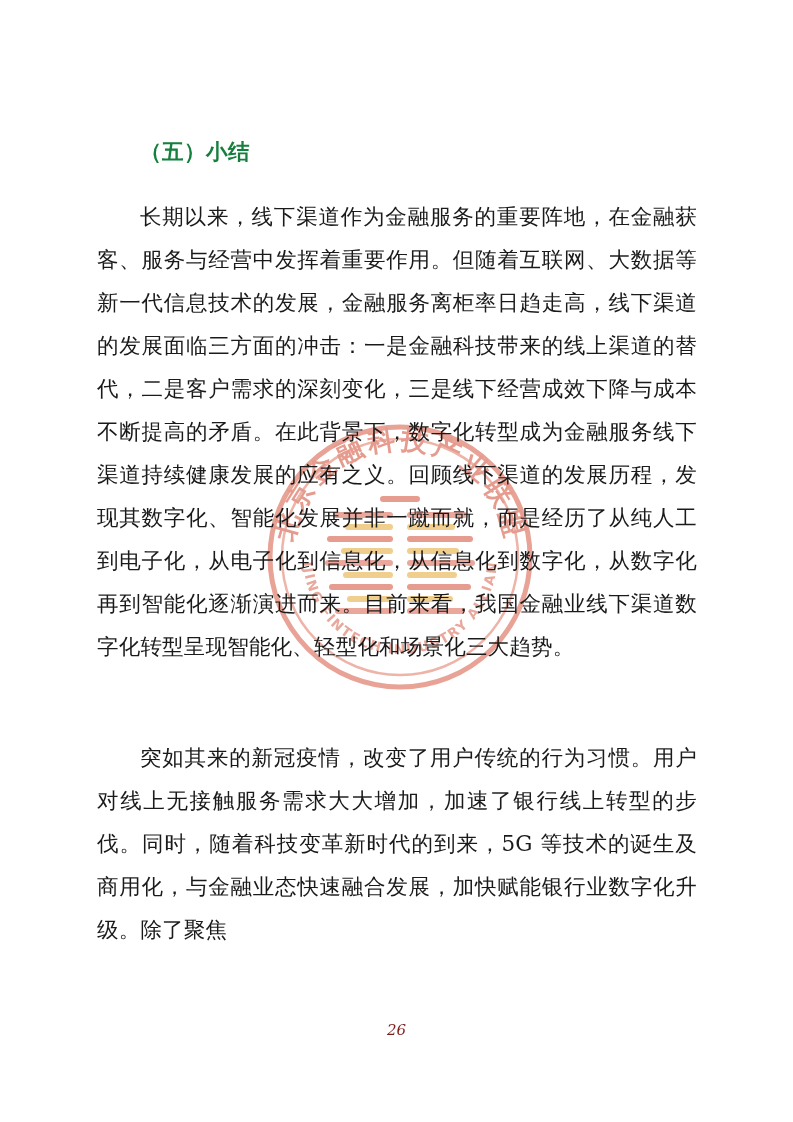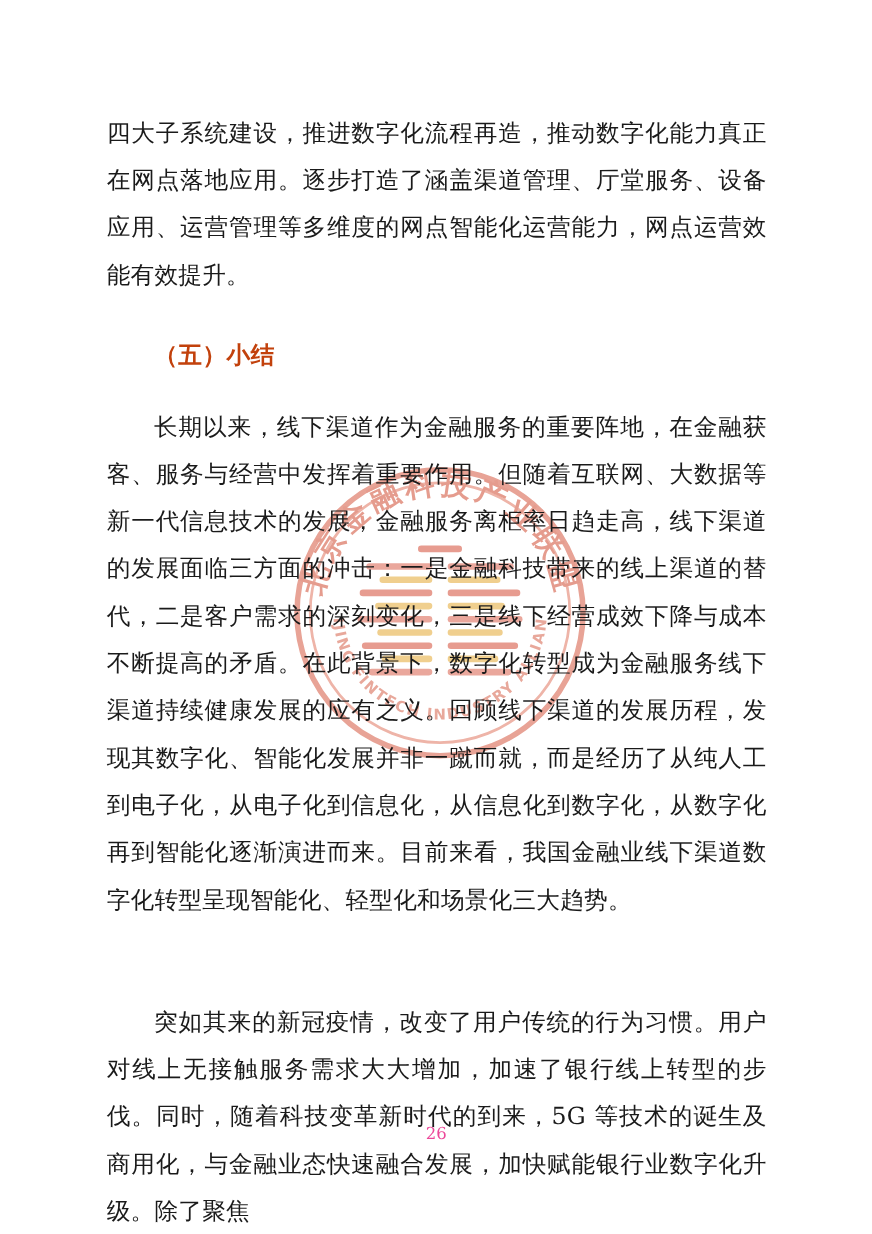--- a/index.html
+++ b/index.html
@@ -47,44 +47,45 @@
     letter-spacing: 0.2px;
     margin: 0;
     text-indent: 2em;
     font-family: "DejaVu Serif", "Liberation Serif", serif;
     font-weight: 400;
   }
   .para.noindent { text-indent: 0; }
   .heading {
     font-size: 21.5px;
     line-height: 43px;
-    color: #c2410c;
+    color: #15803d;
     font-weight: bold;
     margin: 0;
     text-indent: 2em;
     font-family: "DejaVu Sans", "Liberation Sans", sans-serif;
     letter-spacing: 0.5px;
   }
   .heading .tabgap { display: inline-block; width: 34px; }
 
   .gap-sm { height: 22px; }
   .gap-md { height: 30px; }
   .gap-lg { height: 46px; }
 
   
   .page-number {
     position: absolute;
     left: 0;
     top: 1021px;
     width: 793px;
     text-align: center;
     font-size: 15px;
-    color: #ec4899;
+    color: #7f1d1d;
     font-family: "DejaVu Serif", "Liberation Serif", serif;
     z-index: 2;
+    font-style: italic;
   }
 </style>
 </head>
 <body>
 
 <div class="page">
 
   <div class="watermark">
     <svg viewBox="0 0 266 266" xmlns="http://www.w3.org/2000/svg">
       <defs>
@@ -133,21 +134,20 @@
         <rect x="140" y="172" width="46" height="6" rx="3" fill="#f0cf8e"></rect>
 
         <rect x="68" y="184" width="58" height="6" rx="3" fill="#eaa79c"></rect>
         <rect x="140" y="184" width="58" height="6" rx="3" fill="#eaa79c"></rect>
       </g>
     </svg>
   </div>
 
   <div class="content">
 
-    <p class="para noindent">四大子系统建设，推进数字化流程再造，推动数字化能力真正在网点落地应用。逐步打造了涵盖渠道管理、厅堂服务、设备应用、运营管理等多维度的网点智能化运营能力，网点运营效能有效提升。</p>
 
     <div class="gap-md"></div>
 
     <p class="heading">（五）小结</p>
 
     <div class="gap-sm"></div>
 
     <p class="para">长期以来，线下渠道作为金融服务的重要阵地，在金融获客、服务与经营中发挥着重要作用。但随着互联网、大数据等新一代信息技术的发展，金融服务离柜率日趋走高，线下渠道的发展面临三方面的冲击：一是金融科技带来的线上渠道的替代，二是客户需求的深刻变化，三是线下经营成效下降与成本不断提高的矛盾。在此背景下，数字化转型成为金融服务线下渠道持续健康发展的应有之义。回顾线下渠道的发展历程，发现其数字化、智能化发展并非一蹴而就，而是经历了从纯人工到电子化，从电子化到信息化，从信息化到数字化，从数字化再到智能化逐渐演进而来。目前来看，我国金融业线下渠道数字化转型呈现智能化、轻型化和场景化三大趋势。</p>
 
     <div class="gap-lg"></div>

